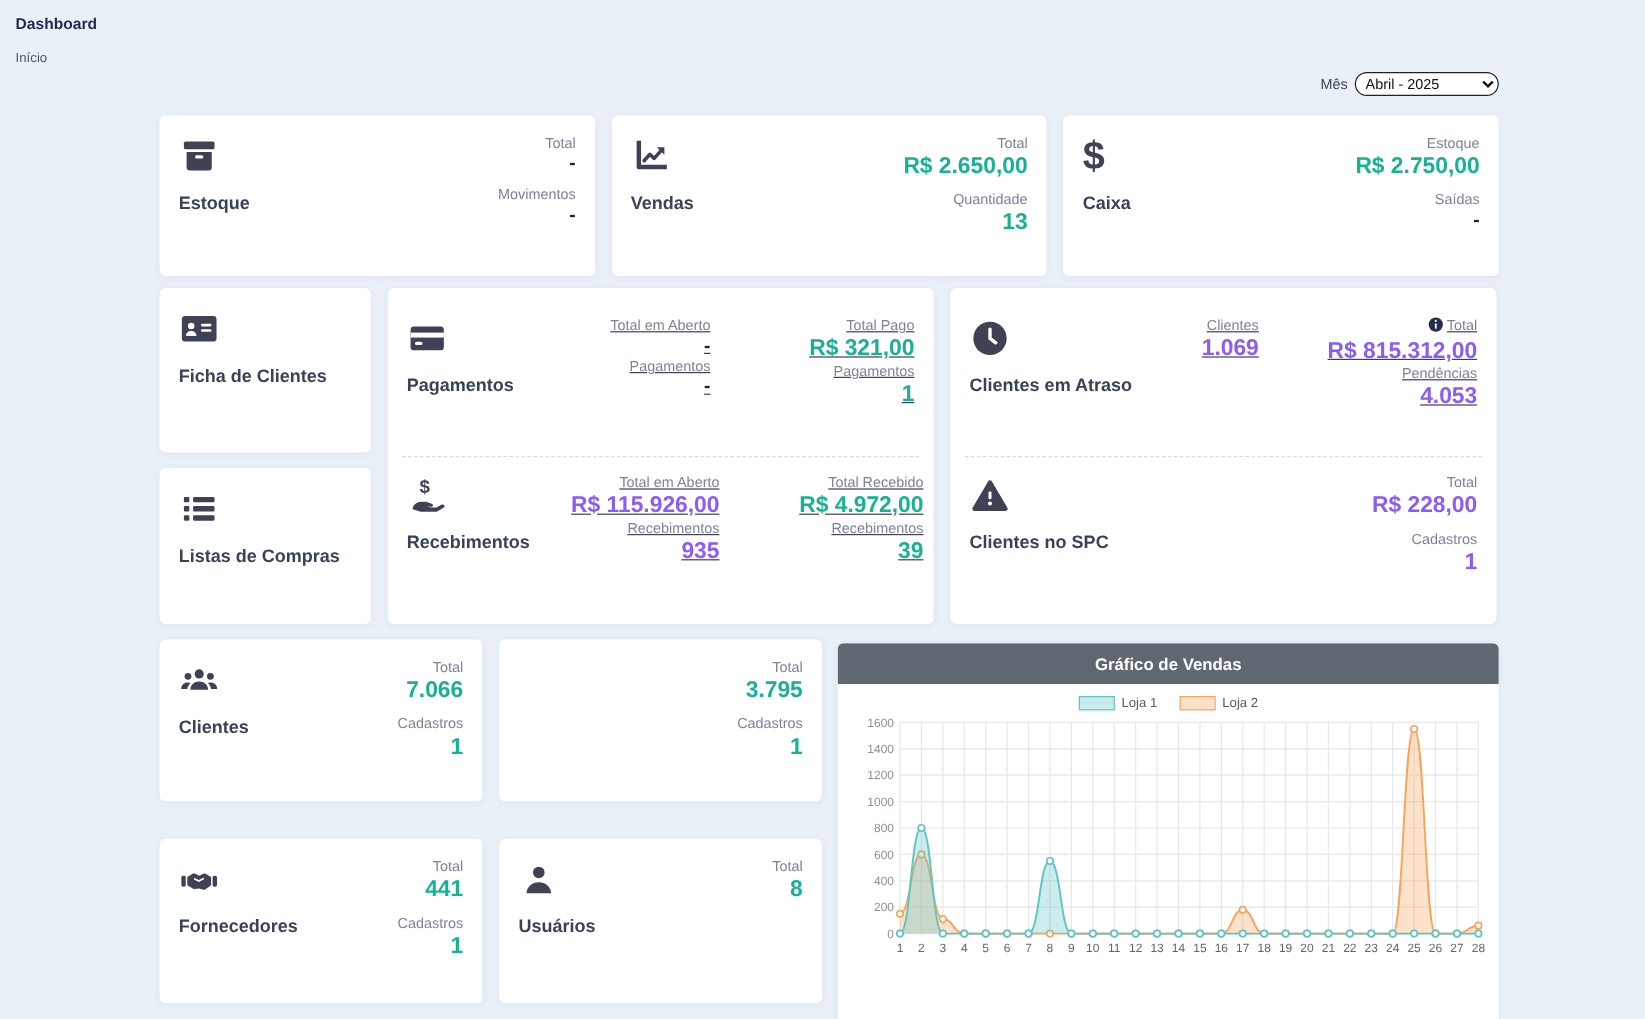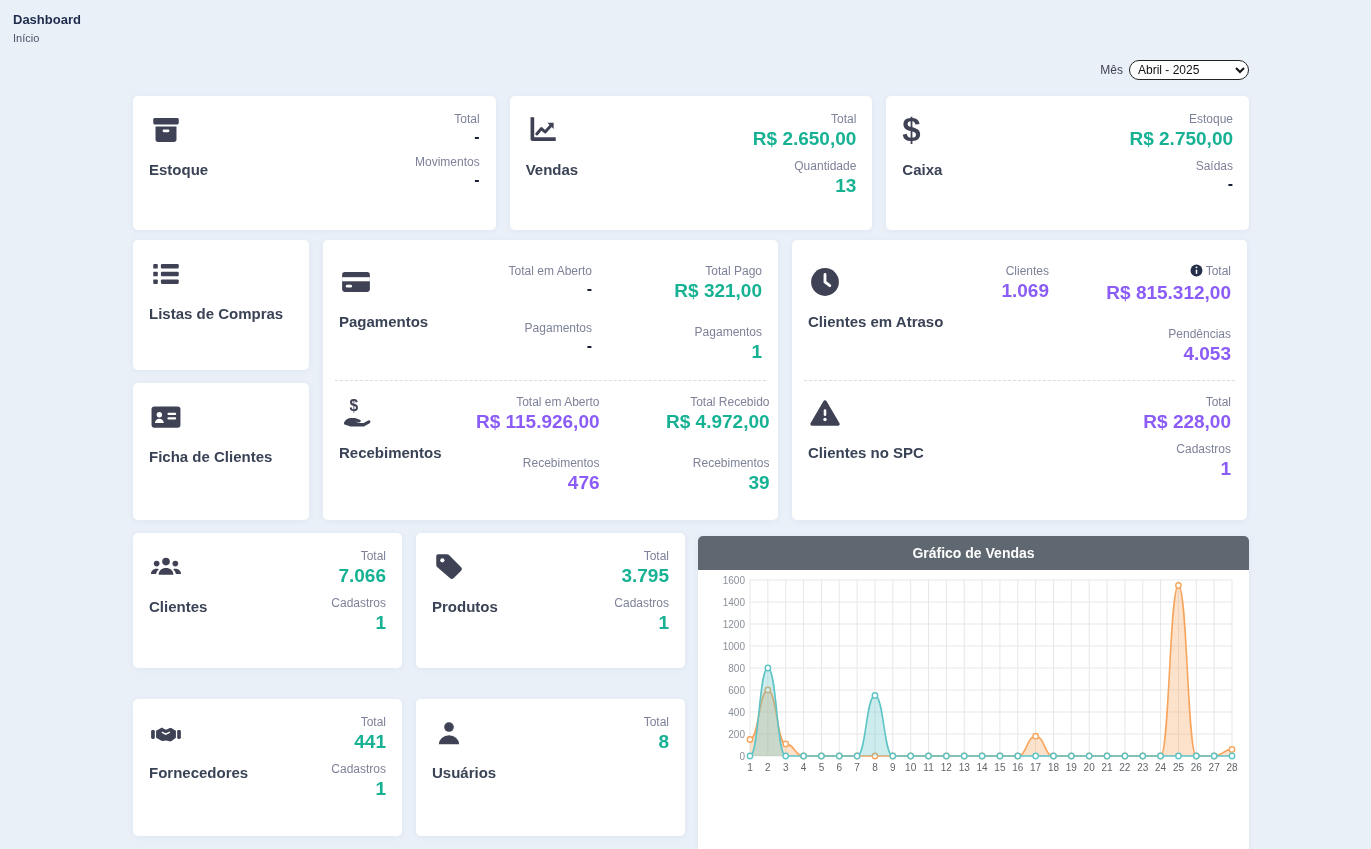--- a/index.html
+++ b/index.html
@@ -4,21 +4,21 @@
 <style>
   * { margin:0; padding:0; box-sizing:border-box; }
   html,body { width:1371px; height:849px; overflow:hidden; }
   body {
     background:#e9f0f8;
     font-family:"Liberation Sans","DejaVu Sans",sans-serif;
     color:#3f4254;
   }
   .page-head { position:absolute; left:13px; top:12px; }
   .page-title { font-size:13px; font-weight:bold; color:#1f2b4d; }
-  .page-sub { font-size:11px; color:#4b5366; margin-top:5px; }
+  .page-sub { font-size:11px; color:#4b5366; margin-top:16px; }
 
   .content { position:absolute; left:133px; top:58px; width:1116px; }
 
   .month-row { display:flex; justify-content:flex-end; align-items:center; gap:6px; height:24px; }
   .month-row label { font-size:12px; color:#3f4254; }
   .month-row select {
     width:120px; height:20px; font-size:12px; color:#111;
     border:1.2px solid #222; border-radius:10px; background:#fff; padding:0 4px;
     font-family:"Liberation Sans","DejaVu Sans",sans-serif;
   }
@@ -47,21 +47,21 @@
   .card-title { margin-top:13px; font-size:15px; font-weight:bold; color:#3a4356; white-space:nowrap; }
 
   .stats-right { margin-left:auto; display:flex; flex-direction:column; gap:9px; }
   .stat { text-align:right; white-space:nowrap; }
   .stat .lbl { font-size:12px; color:#7e8299; }
   .stat .val { font-size:19px; font-weight:bold; margin-top:2px; }
   .val.green { color:#17b294; }
   .val.red { color:#8b5cf6; }
   .val.dark { color:#1a2038; font-size:16px; }
   .cols { margin-left:auto; display:flex; gap:12px; }
-  .stat-col { width:158px; display:flex; flex-direction:column; gap:23px; }
+  .stat-col { width:158px; display:flex; flex-direction:column; gap:0;text-decoration:underline; }
   .stat-col.narrow { width:100px; }
   .lbl .info { display:inline-block; vertical-align:-2px; margin-right:3px; }
 
   .row-cd { margin-top:13px; display:flex; gap:13px; }
   .grid-left { display:grid; grid-template-columns:269px 269px; gap:10px 14px; }
   .grid-left .card.r1 { height:135px; }
   .grid-left .card.r2 { height:137px; }
 
   .chart-card { width:551px; height:320px; background:#fff; border-radius:5px; overflow:hidden;
     box-shadow:0 1px 6px rgba(56,71,109,.06); margin-top:3px; }
@@ -151,45 +151,45 @@
         <div class="stat">
             <div class="lbl">Saídas</div>
             <div class="val dark">-</div>
           </div>
       </div>
     </div>
   </div>
 
   <div class="row row-b">
     <div class="col-left-b">
+      <div class="card nav-card h1">
+        <span class="icon-wrap">
+          <svg viewBox="0 0 24 24" fill="#3f4254">
+              <rect x="1.8" y="4.5" width="20.4" height="15" rx="2"></rect>
+              <circle cx="7.3" cy="10.4" r="1.9" fill="#fff"></circle>
+              <path d="M4.2 16.2c0-1.7 1.4-2.9 3.1-2.9s3.1 1.2 3.1 2.9z" fill="#fff"></path>
+              <rect x="13" y="9" width="6.2" height="1.6" rx=".8" fill="#fff"></rect>
+              <rect x="13" y="12.2" width="6.2" height="1.6" rx=".8" fill="#fff"></rect>
+            </svg>
+        </span>
+        <div class="card-title">Ficha de Clientes</div>
+      </div>
       <div class="card nav-card h2">
         <span class="icon-wrap">
           <svg viewBox="0 0 24 24" fill="#3f4254">
               <rect x="3" y="5" width="3.2" height="3.2" rx=".6"></rect>
               <rect x="8.4" y="5" width="12.6" height="3.2" rx=".8"></rect>
               <rect x="3" y="10.4" width="3.2" height="3.2" rx=".6"></rect>
               <rect x="8.4" y="10.4" width="12.6" height="3.2" rx=".8"></rect>
               <rect x="3" y="15.8" width="3.2" height="3.2" rx=".6"></rect>
               <rect x="8.4" y="15.8" width="12.6" height="3.2" rx=".8"></rect>
             </svg>
         </span>
         <div class="card-title">Listas de Compras</div>
       </div>
-      <div class="card nav-card h1">
-        <span class="icon-wrap">
-          <svg viewBox="0 0 24 24" fill="#3f4254">
-              <rect x="1.8" y="4.5" width="20.4" height="15" rx="2"></rect>
-              <circle cx="7.3" cy="10.4" r="1.9" fill="#fff"></circle>
-              <path d="M4.2 16.2c0-1.7 1.4-2.9 3.1-2.9s3.1 1.2 3.1 2.9z" fill="#fff"></path>
-              <rect x="13" y="9" width="6.2" height="1.6" rx=".8" fill="#fff"></rect>
-              <rect x="13" y="12.2" width="6.2" height="1.6" rx=".8" fill="#fff"></rect>
-            </svg>
-        </span>
-        <div class="card-title">Ficha de Clientes</div>
-      </div>
     </div>
 
     <div class="card combo-card">
       <div class="combo-section">
         <div class="card-left">
           <span class="icon-wrap">
             <svg viewBox="0 0 24 24" fill="#3f4254">
                 <rect x="2.2" y="5" width="19.6" height="14" rx="2"></rect>
                 <rect x="2.2" y="8.6" width="19.6" height="2.9" fill="#fff"></rect>
                 <rect x="4.8" y="14" width="4.4" height="1.9" rx=".9" fill="#fff"></rect>
@@ -232,21 +232,21 @@
           <div class="card-title">Recebimentos</div>
         </div>
         <div class="cols">
           <div class="stat-col">
             <div class="stat">
                 <div class="lbl">Total em Aberto</div>
                 <div class="val red">R$ 115.926,00</div>
               </div>
             <div class="stat">
                 <div class="lbl">Recebimentos</div>
-                <div class="val red">476</div>
+                <div class="val red">935</div>
               </div>
           </div>
           <div class="stat-col">
             <div class="stat">
                 <div class="lbl">Total Recebido</div>
                 <div class="val green">R$ 4.972,00</div>
               </div>
             <div class="stat">
                 <div class="lbl">Recebimentos</div>
                 <div class="val green">39</div>
@@ -338,29 +338,20 @@
               <div class="val green">7.066</div>
             </div>
           <div class="stat">
               <div class="lbl">Cadastros</div>
               <div class="val green">1</div>
             </div>
         </div>
       </div>
 
       <div class="card r1" style="display:flex;">
-        <div class="card-left">
-          <span class="icon-wrap">
-            <svg viewBox="0 0 24 24" fill="#3f4254">
-                <path d="M3 4.2a1.2 1.2 0 0 1 1.2-1.2h6.4a2 2 0 0 1 1.4.6l8.4 8.4a2 2 0 0 1 0 2.8l-5 5a2 2 0 0 1-2.8 0L3.6 12A2 2 0 0 1 3 10.6z"></path>
-                <circle cx="7.3" cy="7.3" r="1.5" fill="#fff"></circle>
-              </svg>
-          </span>
-          <div class="card-title">Produtos</div>
-        </div>
         <div class="stats-right">
           <div class="stat">
               <div class="lbl">Total</div>
               <div class="val green">3.795</div>
             </div>
           <div class="stat">
               <div class="lbl">Cadastros</div>
               <div class="val green">1</div>
             </div>
         </div>
@@ -404,20 +395,30 @@
           <div class="stat">
               <div class="lbl">Total</div>
               <div class="val green">8</div>
             </div>
         </div>
       </div>
     </div>
 
     <div class="chart-card">
       <div class="chart-head">Gráfico de Vendas</div>
+      <div class="legend">
+          <span class="legend-item">
+            <span class="legend-swatch" style="border-color: rgb(95, 196, 198); background: rgba(95, 196, 198, 0.333);"></span>
+            <span>Loja 1</span>
+          </span>
+          <span class="legend-item">
+            <span class="legend-swatch" style="border-color: rgb(247, 165, 94); background: rgba(247, 165, 94, 0.333);"></span>
+            <span>Loja 2</span>
+          </span>
+        </div>
       <svg class="chart-svg" id="chart" width="531" height="212">
           <line class="grid-line" x1="42" y1="184" x2="524" y2="184"></line>
           <text class="ytick" x="37" y="187.5">0</text>
           <line class="grid-line" x1="42" y1="162" x2="524" y2="162"></line>
           <text class="ytick" x="37" y="165.5">200</text>
           <line class="grid-line" x1="42" y1="140" x2="524" y2="140"></line>
           <text class="ytick" x="37" y="143.5">400</text>
           <line class="grid-line" x1="42" y1="118" x2="524" y2="118"></line>
           <text class="ytick" x="37" y="121.5">600</text>
           <line class="grid-line" x1="42" y1="96" x2="524" y2="96"></line>

